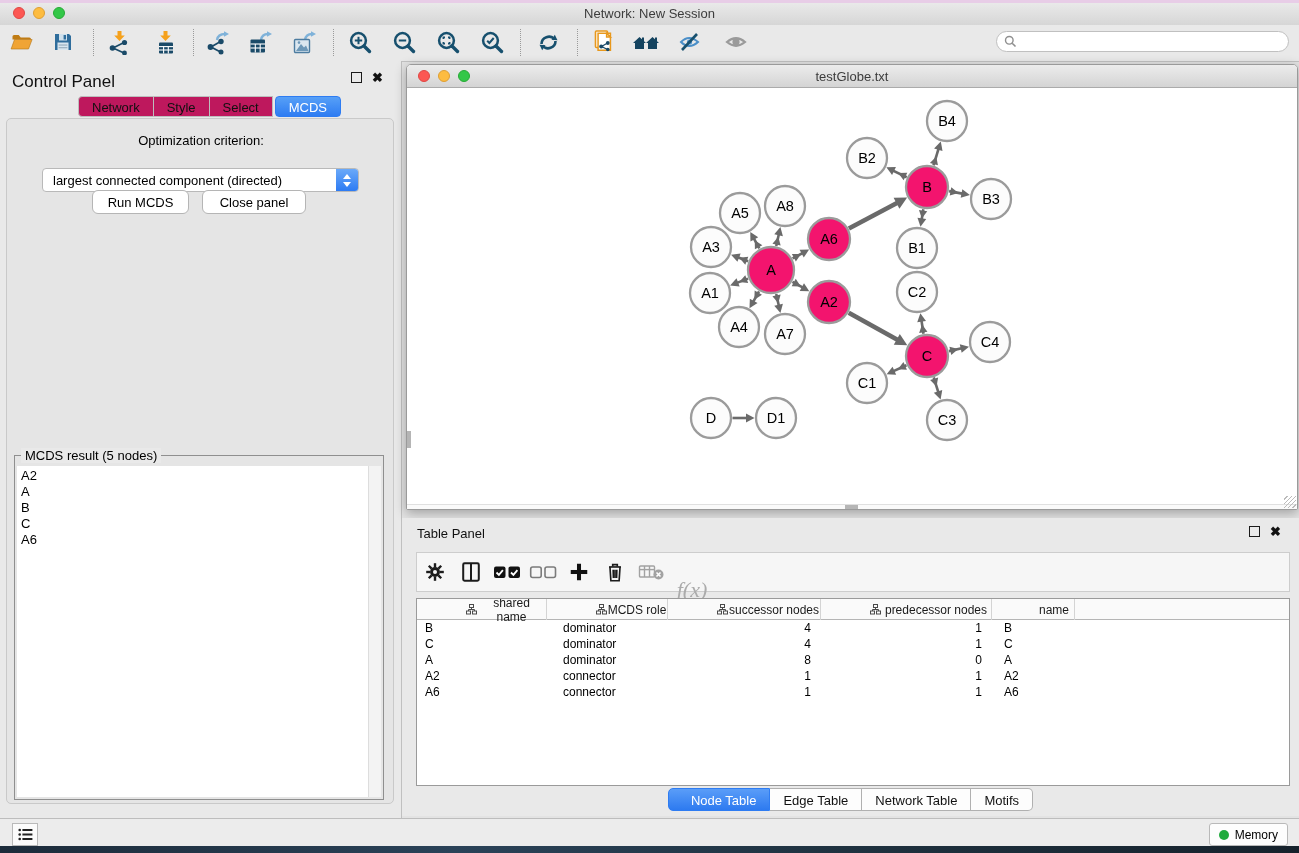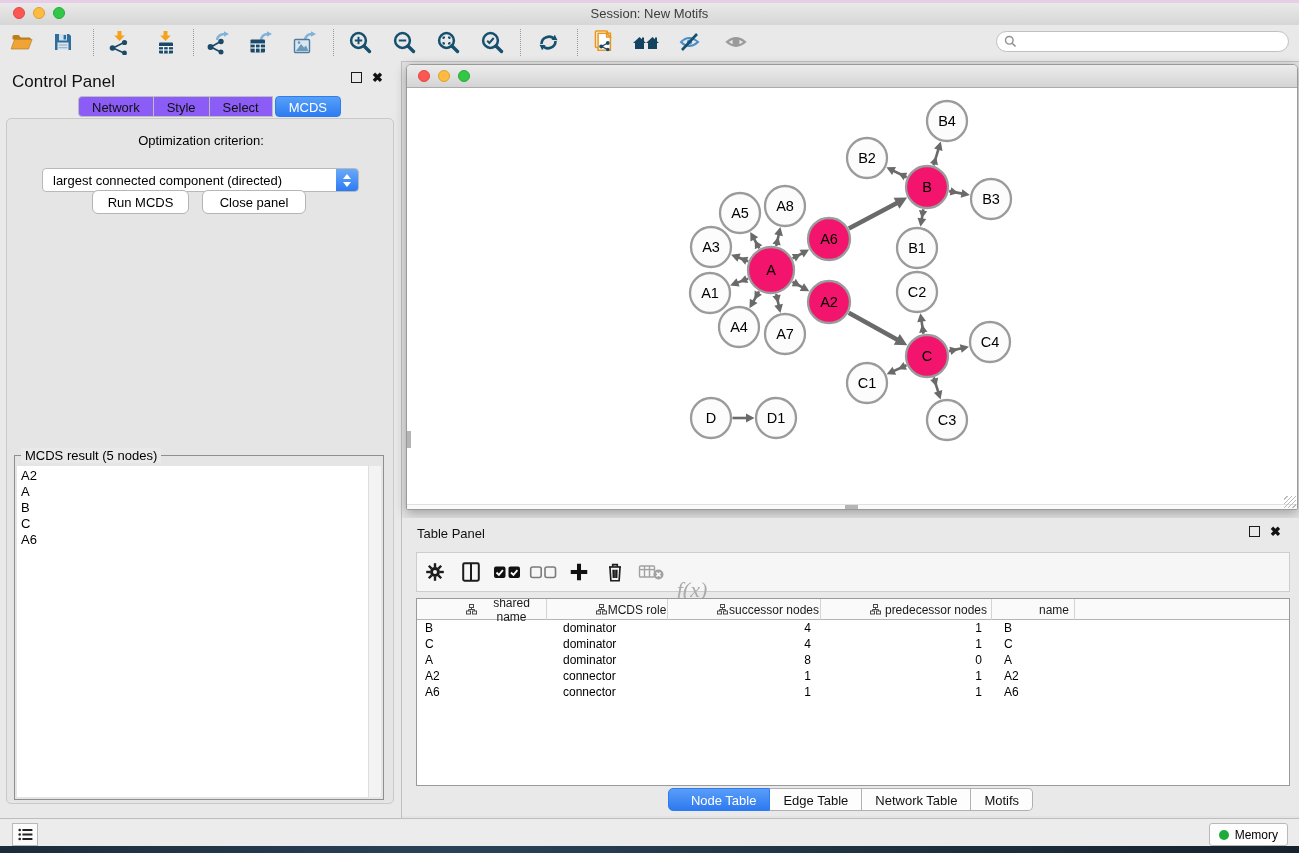--- a/index.html
+++ b/index.html
@@ -23,21 +23,21 @@
   #searchbox{position:absolute;right:10px;top:6px;width:293px;height:21px;background:#fff;
     border:1px solid #c0c0c0;border-radius:11px;display:flex;align-items:center;padding-left:7px;box-sizing:border-box;}
   #searchbox input{border:none;outline:none;flex:1;font-size:12px;background:transparent;margin-left:4px;font-family:inherit;}
   
   #control-panel{left:0;top:61px;width:402px;height:757px;background:#e9e9e9;border-right:1px solid #c0c0c0;box-sizing:border-box;}
   #cp-title{position:absolute;left:12px;top:11px;font-size:17px;color:#111;}
   .panel-ctrls{position:absolute;display:flex;gap:10px;align-items:center;}
   .float-ico{width:9px;height:9px;border:1.6px solid #1a1a1a;display:inline-block;}
   .close-ico{font-size:13px;font-weight:bold;color:#111;line-height:9px;}
   #cp-tabs{position:absolute;left:78px;top:35px;height:21px;display:flex;}
-  .cp-tab{height:21px;line-height:21px;padding:0 13px;font-size:13px;background:#8b5cf6;color:#111;
+  .cp-tab{height:21px;line-height:21px;padding:0 13px;font-size:13px;background:#be185d;color:#111;
      border:1px solid #bdbdbd;border-left:none;box-sizing:border-box;}
   .cp-tab:first-child{border-left:1px solid #bdbdbd;border-radius:4px 0 0 4px;}
   .cp-tab.active{background:linear-gradient(#57a0f7,#2e7cf2);color:#fff;border:1px solid #2e7cf2;border-radius:4px;margin-left:2px;}
   #cp-content{position:absolute;left:6px;top:57px;width:388px;height:686px;background:#e5e5e5;
      border:1px solid #c9c9c9;border-radius:5px;box-sizing:border-box;}
   #opt-label{position:absolute;left:0;top:72px;width:402px;text-align:center;font-size:13px;color:#000;}
   #opt-select{position:absolute;left:42px;top:95px;width:317px;height:24px;background:#fff;border:1px solid #b9b9b9;
      border-radius:4px;box-sizing:border-box;display:flex;align-items:center;margin-top:12px;}
   #opt-select .sel-text{flex:1;font-size:13px;padding-left:10px;color:#000;}
   #opt-stepper{width:22px;height:22px;margin:0;background:linear-gradient(#6aa9f9,#2d7bf3);border-radius:0 3px 3px 0;
@@ -100,21 +100,21 @@
 
 <div id="app">
 
   <div class="abs" id="titlebar">
     <div class="pinkline"></div>
     <div class="lights" style="left:13px;top:7px;">
       <span class="light red"></span>
       <span class="light yellow"></span>
       <span class="light green"></span>
     </div>
-    <div class="win-title" style="top:6px;">Session: New Motifs</div>
+    <div class="win-title" style="top:6px;">Network: New Session</div>
   </div>
 
   <div class="abs" id="toolbar">
     <span class="tb-icon" style="left:7px;">
       <svg width="25" height="24" viewBox="0 0 24 24">
           <path d="M3,8 V6.6 q0,-1.6 1.6,-1.6 h4.6 l2,2.4 h8.6 q1.7,0 1.7,1.6 V9.4 H3 z" fill="#c07c15"></path>
           <path d="M1.6,19 L5,9.5 H22.6 L19,19 Z" fill="#f0a435" stroke="#b37413" stroke-width=".6"></path>
         </svg>
     </span>
     <span class="tb-icon" style="left:49px;">
@@ -314,20 +314,21 @@
     </div>
   </div>
 
   <div class="abs" id="net-window">
     <div id="net-titlebar">
       <div class="lights" style="left:11px;top:5px;">
         <span class="light red"></span>
         <span class="light yellow"></span>
         <span class="light green"></span>
       </div>
+      <div class="win-title" style="top:4px;">testGlobe.txt</div>
     </div>
     <div id="net-canvas">
       <svg id="graph-svg" width="890" height="417">
           <g>
             <line x1="352.2945873007054" y1="160.4771443916196" x2="345.7087337878056" y2="148.36767180338447" stroke="#6a6a6a" stroke-width="2.6"></line>
             <polygon points="343.2720968585647,143.8874039012318 351.21605725583186,149.2427650661441 343.45025955876724,153.46626907682838" fill="#6a6a6a"></polygon>
             <polygon points="347.7557538050605,152.13154731898229 355.3025161824644,157.21914042564896 347.92500837025295,161.231469235799" fill="#6a6a6a"></polygon>
           </g>
           <g>
             <line x1="369.23557353073306" y1="158.06594957379158" x2="372.31566302377547" y2="143.98554046274054" stroke="#6a6a6a" stroke-width="2.6"></line>

